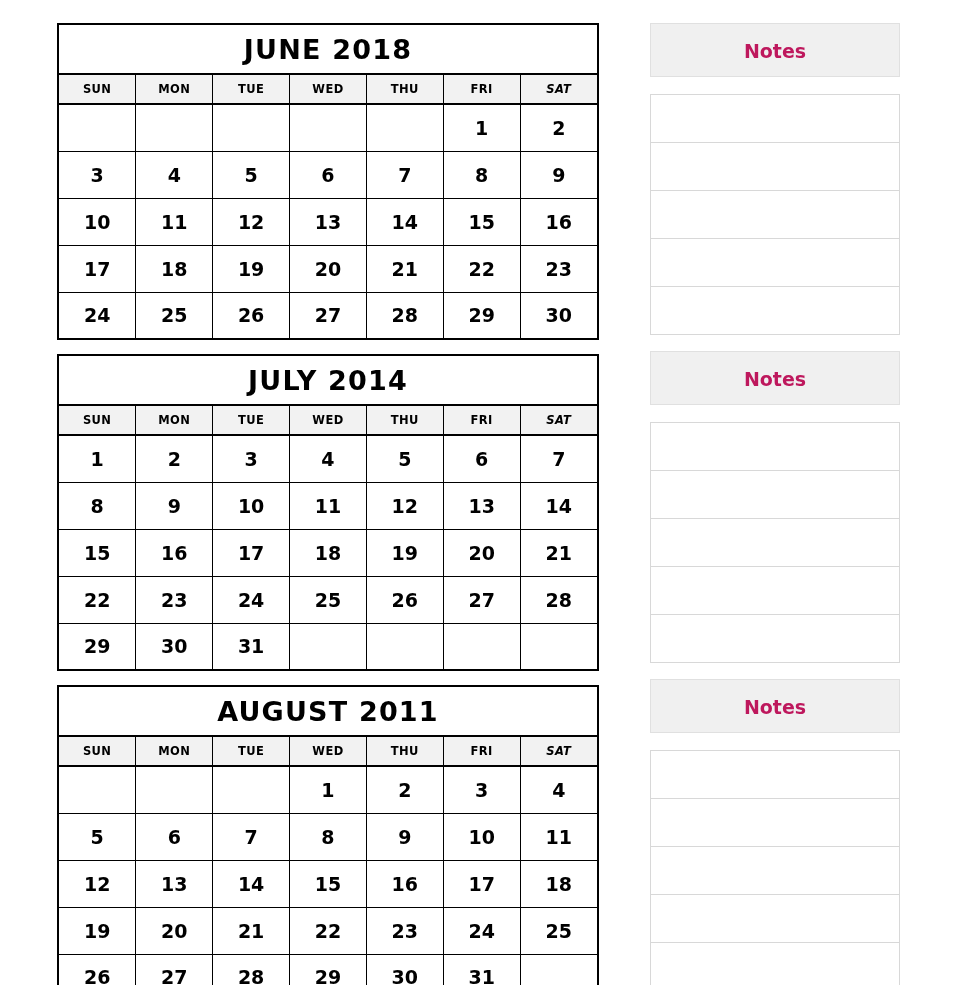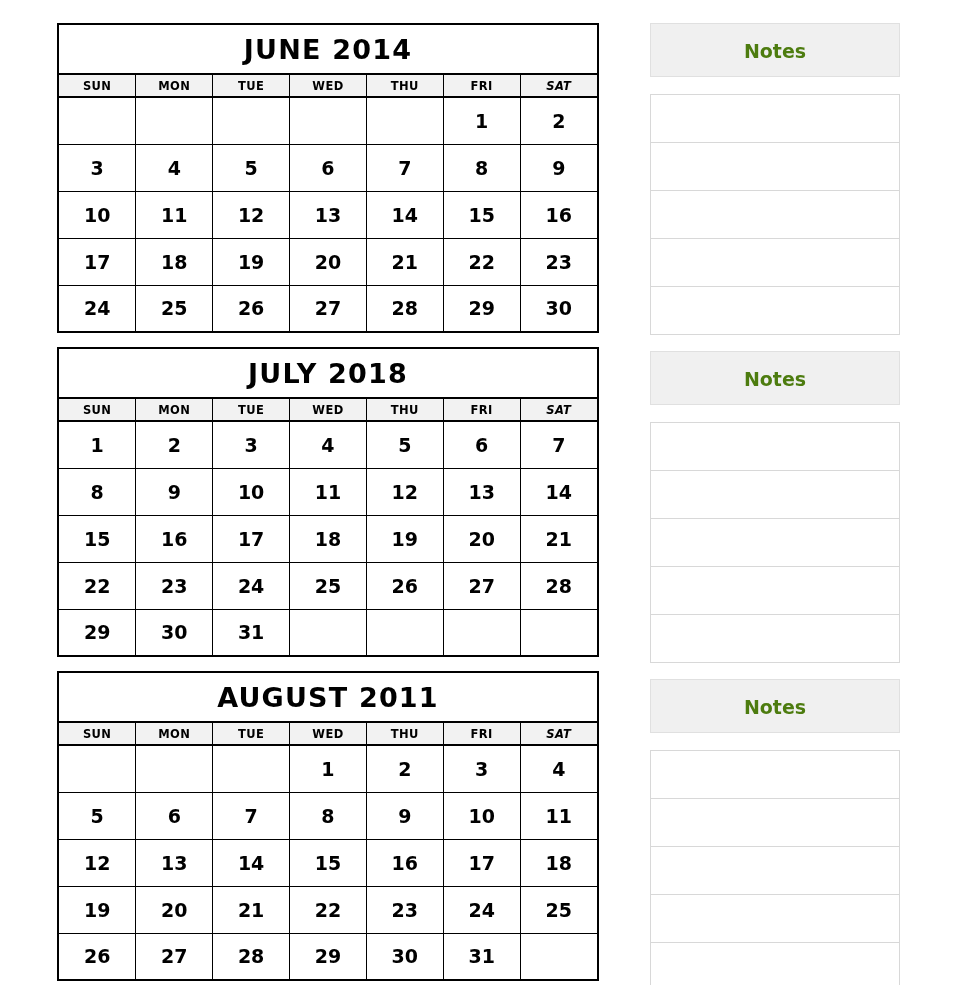--- a/index.html
+++ b/index.html
@@ -57,21 +57,21 @@
     box-sizing: border-box;
     background: #ffffff;
   }
 
   table.cal {
     border-collapse: collapse;
     width: 100%;
     table-layout: fixed;
   }
   table.cal th {
-    height: 22px;
+    height: 29px;
     background: #f2f2f2;
     font-size: 11.5px;
     font-weight: bold;
     letter-spacing: 0.4px;
     border-right: 1.5px solid #000000;
     border-bottom: 2px solid #000000;
     box-sizing: border-box;
     text-align: center;
     padding: 0;
   }
@@ -107,21 +107,21 @@
 
   .notes-header {
     height: 54px;
     line-height: 54px;
     text-align: center;
     background: #f0f0f0;
     border: 1px solid #e0e0e0;
     box-sizing: border-box;
     font-size: 19px;
     font-weight: bold;
-    color: #4d7c0f;
+    color: #be185d;
   }
 
   .notes-lines {
     margin-top: 17px;
     border: 1px solid #d8d8d8;
     border-bottom: none;
     box-sizing: border-box;
     background: #ffffff;
   }
   .notes-line {
@@ -130,21 +130,21 @@
     box-sizing: border-box;
   }
 </style>
 </head>
 <body>
 
 <div class="page">
 
   <div class="calendars">
       <div class="month-block">
-        <div class="month-title">JUNE 2014</div>
+        <div class="month-title">JUNE 2018</div>
         <table class="cal">
           <thead>
             <tr>
               <th>SUN</th>
               <th>MON</th>
               <th>TUE</th>
               <th>WED</th>
               <th>THU</th>
               <th>FRI</th>
               <th>SAT</th>
@@ -193,21 +193,21 @@
               <td>26</td>
               <td>27</td>
               <td>28</td>
               <td>29</td>
               <td>30</td>
             </tr>
           </tbody>
         </table>
       </div>
       <div class="month-block">
-        <div class="month-title">JULY 2018</div>
+        <div class="month-title">JULY 2014</div>
         <table class="cal">
           <thead>
             <tr>
               <th>SUN</th>
               <th>MON</th>
               <th>TUE</th>
               <th>WED</th>
               <th>THU</th>
               <th>FRI</th>
               <th>SAT</th>

